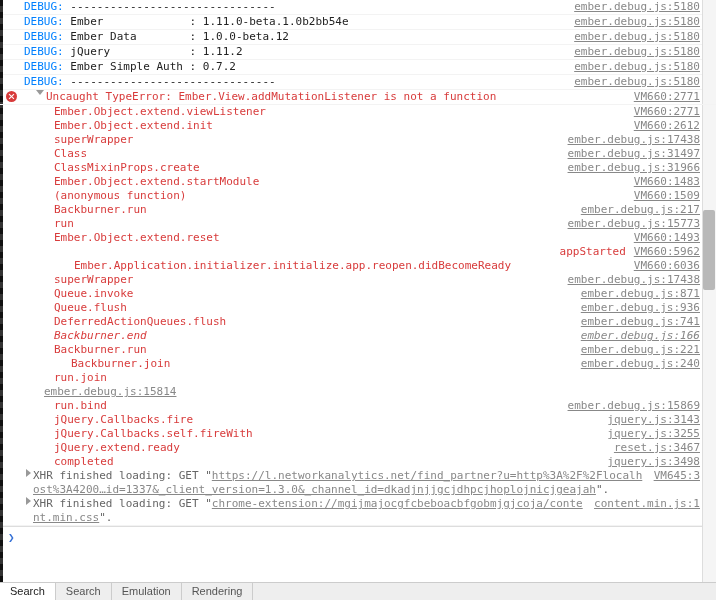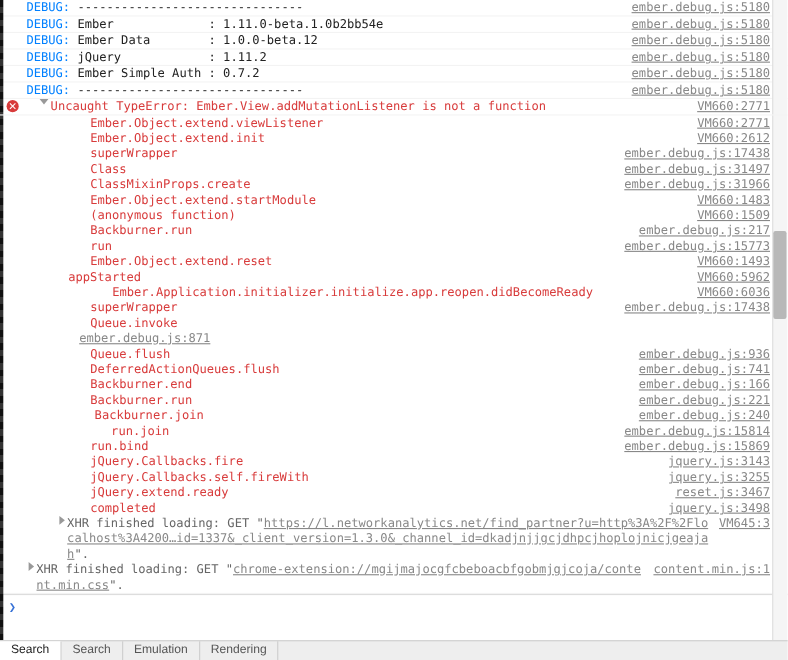--- a/index.html
+++ b/index.html
@@ -42,21 +42,21 @@
   background: #b8b8b8;
   border-radius: 2px;
 }
 .row {
   display: flex;
   padding: 0 16px 0 24px;
   line-height: 14px;
   min-height: 14px;
   border-bottom: 1px solid #f3f3f3;
 }
-.row.no-border { border-bottom: none; margin-left: 28px; }
+.row.no-border { border-bottom: none; }
 .msg { flex: 1; white-space: pre; overflow: hidden; }
 .src { color: #888; text-decoration: underline; white-space: nowrap; padding-left: 8px; cursor: pointer; }
 .debug-prefix { color: #0080ff; }
 .err-icon {
   position: absolute;
   left: 6px;
   width: 11px; height: 11px;
   border-radius: 50%;
   background: #d83b3b;
   margin-top: 1px;
@@ -187,57 +187,57 @@
         <span class="src">ember.debug.js:217</span>
       </div>
       <div class="row no-border" style="padding-left: 36px;">
         <span class="msg trace-label">run</span>
         <span class="src">ember.debug.js:15773</span>
       </div>
       <div class="row no-border" style="padding-left: 36px;">
         <span class="msg trace-label">Ember.Object.extend.reset</span>
         <span class="src">VM660:1493</span>
       </div>
-      <div class="row no-border" style="padding-left: 16px;">
+      <div class="row no-border" style="padding-left: 16px; text-align: right;">
         <span class="msg trace-label">appStarted</span>
         <span class="src">VM660:5962</span>
       </div>
       <div class="row no-border" style="padding-left: 56px;">
         <span class="msg trace-label">Ember.Application.initializer.initialize.app.reopen.didBecomeReady</span>
         <span class="src">VM660:6036</span>
       </div>
       <div class="row no-border" style="padding-left: 36px;">
         <span class="msg trace-label">superWrapper</span>
         <span class="src">ember.debug.js:17438</span>
       </div>
-      <div class="row no-border" style="padding-left: 36px; flex-direction: column;">
+      <div class="row no-border" style="padding-left: 36px;">
         <span class="msg trace-label">Queue.invoke</span>
         <span class="src">ember.debug.js:871</span>
       </div>
       <div class="row no-border" style="padding-left: 36px;">
         <span class="msg trace-label">Queue.flush</span>
         <span class="src">ember.debug.js:936</span>
       </div>
       <div class="row no-border" style="padding-left: 36px;">
         <span class="msg trace-label">DeferredActionQueues.flush</span>
         <span class="src">ember.debug.js:741</span>
       </div>
-      <div class="row no-border" style="padding-left: 36px;">
+      <div class="row no-border" style="padding-left: 36px; font-style: italic;">
         <span class="msg trace-label">Backburner.end</span>
         <span class="src">ember.debug.js:166</span>
       </div>
       <div class="row no-border" style="padding-left: 36px;">
         <span class="msg trace-label">Backburner.run</span>
         <span class="src">ember.debug.js:221</span>
       </div>
-      <div class="row no-border" style="padding-left: 40px;">
+      <div class="row no-border" style="padding-left: 53px;">
         <span class="msg trace-label">Backburner.join</span>
         <span class="src">ember.debug.js:240</span>
       </div>
-      <div class="row no-border" style="padding-left: 55px;">
+      <div class="row no-border" style="padding-left: 36px; flex-direction: column;">
         <span class="msg trace-label">run.join</span>
         <span class="src">ember.debug.js:15814</span>
       </div>
       <div class="row no-border" style="padding-left: 36px;">
         <span class="msg trace-label">run.bind</span>
         <span class="src">ember.debug.js:15869</span>
       </div>
       <div class="row no-border" style="padding-left: 36px;">
         <span class="msg trace-label">jQuery.Callbacks.fire</span>
         <span class="src">jquery.js:3143</span>

